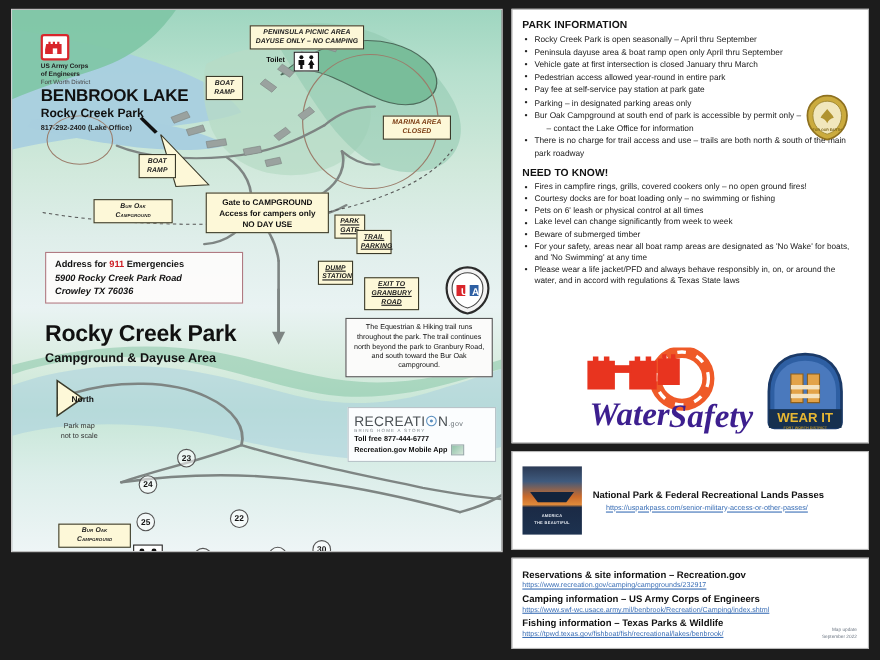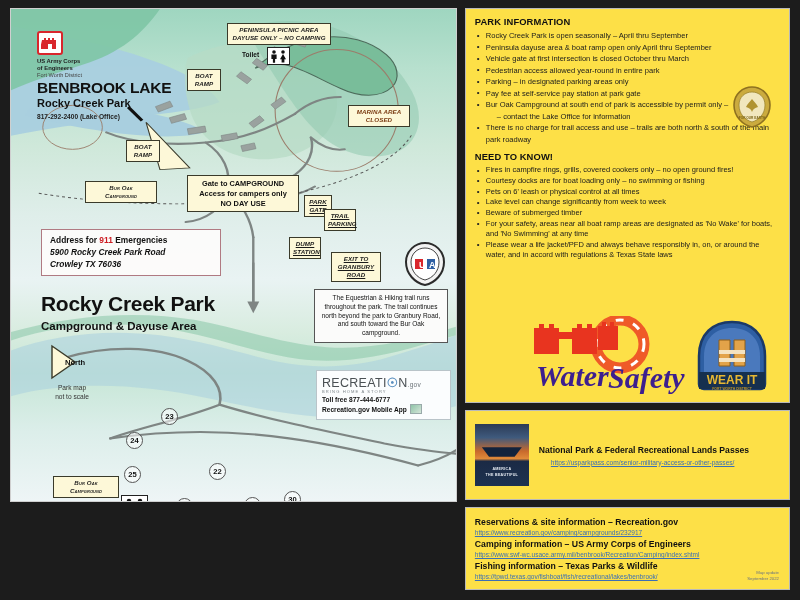--- a/index.html
+++ b/index.html
@@ -170,21 +170,21 @@
     display:flex; gap:1px; padding:1.5px 2px;
     align-items:center;
   }
   .toilet-cap { position:absolute; font-size:6.6px; font-weight:bold; color:#111; }
 
   .badge-trail { position:absolute; left:392px; top:232px; width:44px; height:46px; }
 
   
   .right-col { width:326px; display:flex; flex-direction:column; gap:7px; }
   .rcard {
-    background:#fde047; border:1.2px solid #b9b9b9; padding:7px 9px;
+    background:#ffffff; border:1.2px solid #b9b9b9; padding:7px 9px;
     position:relative;
   }
   .rcard.main { height:400px; }
   .sec-head {
     font-size:9.4px; font-weight:bold; color:#111; letter-spacing:.1px;
     margin-bottom:3px;
   }
   .sec-head.second { margin-top:6px; }
   ul.info { list-style:none; }
   ul.info li {
@@ -472,24 +472,24 @@
     <div class="site" style="left:278px;top:528px;">29</div>
   </div>
 
   <div class="right-col">
 
     <div class="rcard main">
       <div class="sec-head">PARK INFORMATION</div>
       <ul class="info">
         <li>Rocky Creek Park is open seasonally – April thru September</li>
         <li>Peninsula dayuse area &amp; boat ramp open only April thru September</li>
-        <li>Vehicle gate at first intersection is closed October thru March</li>
+        <li>Vehicle gate at first intersection is closed January thru March</li>
         <li>Pedestrian access allowed year-round in entire park</li>
+        <li>Pay fee at self-service pay station at park gate</li>
         <li>Parking – in designated parking areas only</li>
-        <li>Pay fee at self-service pay station at park gate</li>
         <li>Bur Oak Campground at south end of park is accessible by permit only –</li>
         <li class="nobullet" style="padding-left:22px">– contact the Lake Office for information</li>
         <li>There is no charge for trail access and use – trails are both north &amp; south of the main park roadway</li>
       </ul>
 
       <div class="sec-head second">NEED TO KNOW!</div>
       <ul class="info tight">
         <li>Fires in campfire rings, grills, covered cookers only – no open ground fires!</li>
         <li>Courtesy docks are for boat loading only – no swimming or fishing</li>
         <li>Pets on 6' leash or physical control at all times</li>

